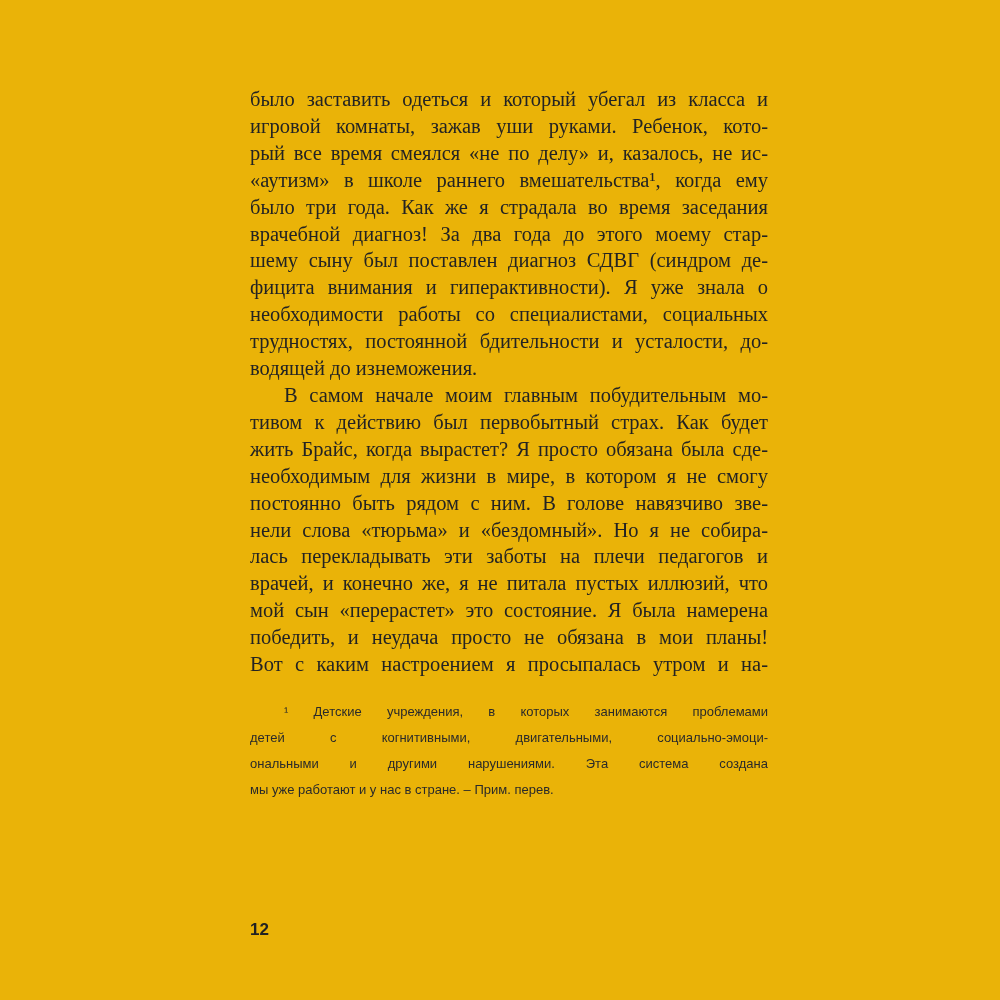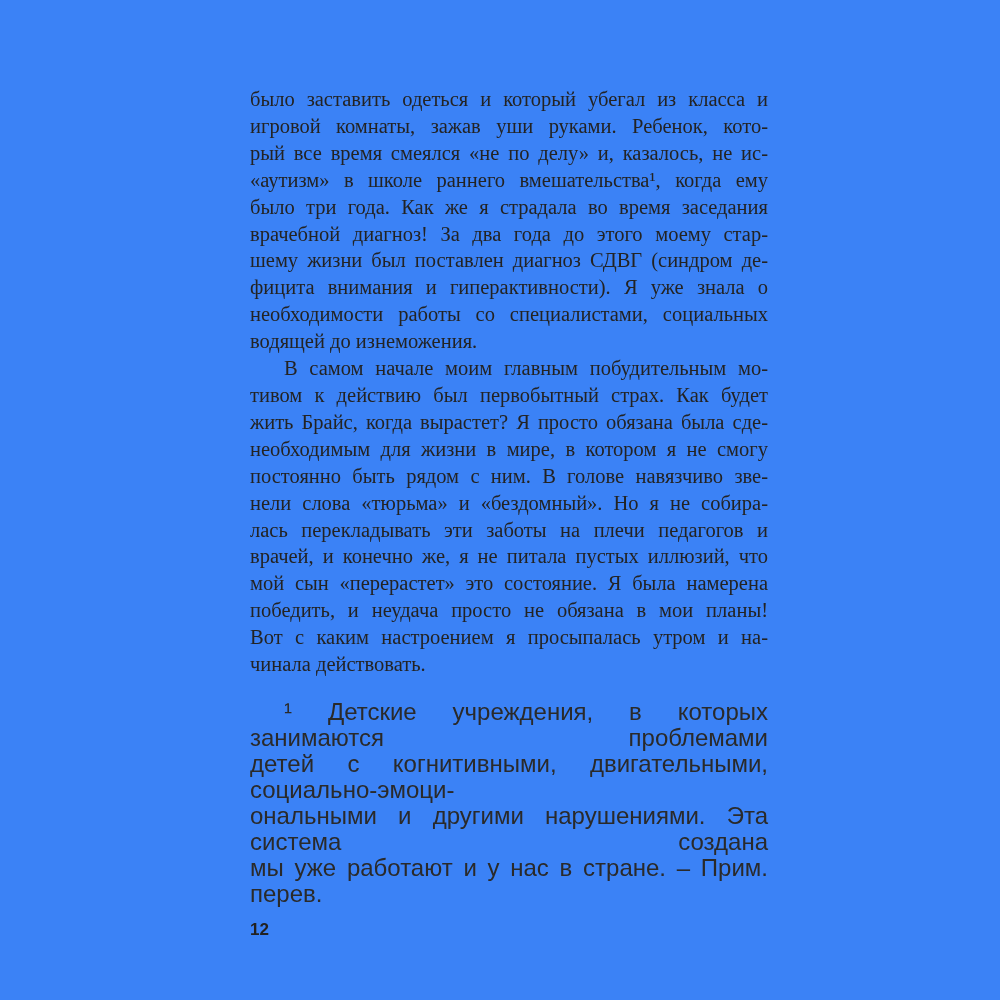--- a/index.html
+++ b/index.html
@@ -4,21 +4,21 @@
 <style>
   html, body {
     margin: 0;
     padding: 0;
     background: #ffffff;
   }
   .page {
     position: relative;
     width: 1000px;
     height: 1000px;
-    background: #3b82f6;
+    background: #eab308;
     overflow: hidden;
   }
   .column {
     position: absolute;
     left: 250px;
     top: 86px;
     width: 518px;
   }
   .body-text {
     font-family: "Liberation Serif", "DejaVu Serif", serif;
@@ -32,21 +32,21 @@
   }
   .line.last {
     text-align-last: left;
   }
   .line.indent {
     text-indent: 34px;
   }
   .footnote {
     margin-top: 21px;
     font-family: "Liberation Sans", "DejaVu Sans", sans-serif;
-    font-size: 24px;
+    font-size: 13px;
     line-height: 26px;
     color: #2a2a2a;
   }
   .it {
   }
   .page-number {
     position: absolute;
     left: 250px;
     top: 920px;
     font-family: "Liberation Sans", "DejaVu Sans", sans-serif;
@@ -61,39 +61,39 @@
 <div class="page">
   <div class="column body-text">
 
     <div class="para">
       <div class="line">было заставить одеться и который убегал из класса и</div>
       <div class="line">игровой комнаты, зажав уши руками. Ребенок, кото-</div>
       <div class="line">рый все время смеялся «не по делу» и, казалось, не ис-</div>
       <div class="line">«аутизм» в школе раннего вмешательства¹, когда ему</div>
       <div class="line">было три года. Как же я страдала во время заседания</div>
       <div class="line">врачебной диагноз! За два года до этого моему стар-</div>
-      <div class="line">шему жизни был поставлен диагноз СДВГ (синдром де-</div>
+      <div class="line">шему сыну был поставлен диагноз СДВГ (синдром де-</div>
       <div class="line">фицита внимания и гиперактивности). Я уже знала о</div>
       <div class="line">необходимости работы со специалистами, социальных</div>
+      <div class="line">трудностях, постоянной бдительности и усталости, до-</div>
       <div class="line last">водящей до изнеможения.</div>
     </div>
 
     <div class="para">
       <div class="line indent">В самом начале моим главным побудительным мо-</div>
       <div class="line">тивом к действию был первобытный страх. Как будет</div>
       <div class="line">жить Брайс, когда вырастет? Я просто обязана была сде-</div>
       <div class="line">необходимым для жизни в мире, в котором я не смогу</div>
       <div class="line">постоянно быть рядом с ним. В голове навязчиво зве-</div>
       <div class="line">нели слова «тюрьма» и «бездомный». Но я не собира-</div>
       <div class="line">лась перекладывать эти заботы на плечи педагогов и</div>
       <div class="line">врачей, и конечно же, я не питала пустых иллюзий, что</div>
       <div class="line">мой сын «перерастет» это состояние. Я была намерена</div>
       <div class="line">победить, и неудача просто не обязана в мои планы!</div>
       <div class="line">Вот с каким настроением я просыпалась утром и на-</div>
-      <div class="line last">чинала действовать.</div>
     </div>
 
     <div class="footnote">
       <div class="line indent">¹ Детские учреждения, в которых занимаются проблемами</div>
       <div class="line">детей с когнитивными, двигательными, социально-эмоци-</div>
       <div class="line">ональными и другими нарушениями. Эта система создана</div>
       <div class="line last">
         <span>мы уже работают и у нас в стране. – </span><span class="it">Прим. перев.</span>
       </div>
     </div>

